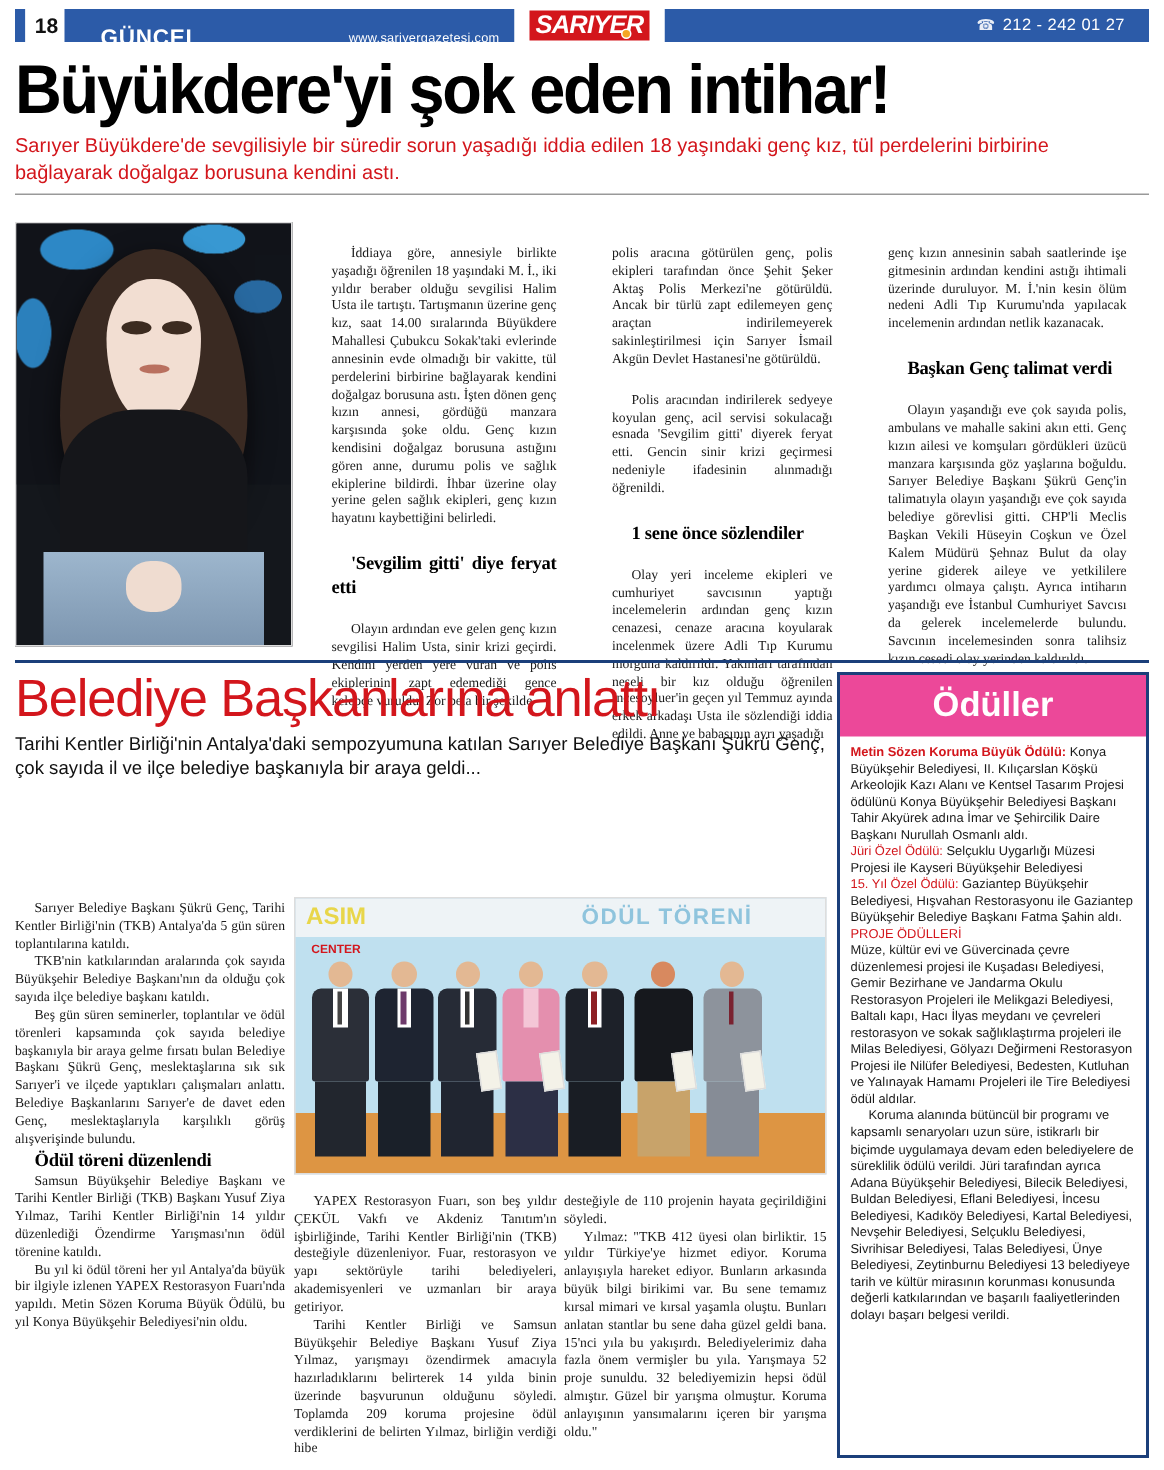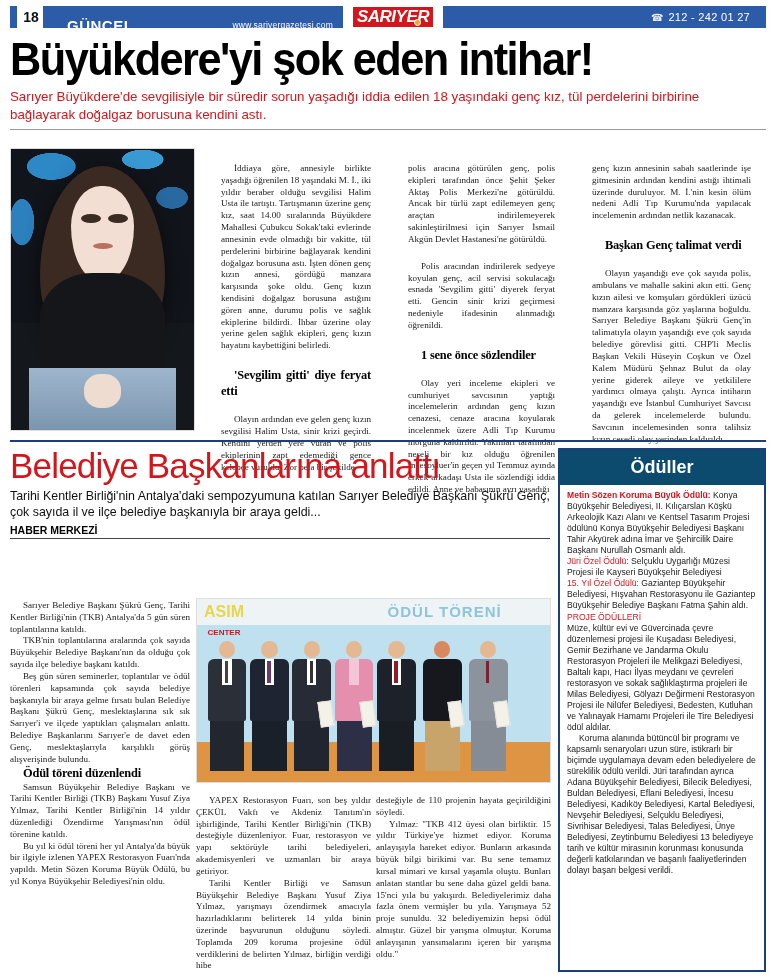--- a/index.html
+++ b/index.html
@@ -148,23 +148,23 @@
     position: absolute; left: 196px; top: 598px; width: 355px; height: 185px;
     overflow: hidden; background: #cfe3ef; border: 1px solid #ddd;
   }
 
   
   .awards-box {
     position: absolute; left: 558px; top: 448px; width: 208px; height: 524px;
     border: 2px solid #1b3f7a; background: #fff;
   }
   .awards-head {
-    background: #0c4a6e; color: #fff; text-align: center;
-    font-family: "Liberation Sans", sans-serif;
-    font-weight: bold; font-size: 18px; line-height: 1.12;
+    background: #ec4899; color: #fff; text-align: center;
+    font-family: "Liberation Sans", sans-serif;
+    font-weight: bold; font-size: 23px; line-height: 1.12;
     padding: 7px 4px 8px 4px;
   }
   .awards-body {
     padding: 5px 7px 4px 7px;
     font-family: "Liberation Sans", sans-serif;
     font-size: 8.6px; line-height: 1.285; color: #1a1a1a; text-align: left;
   }
   .awards-body p { margin: 0; }
   .awards-body p.ind { text-indent: 12px; }
   .aw-red { color: #d3161c; font-weight: bold; }
@@ -291,26 +291,25 @@
     </div>
   </div>
 
   <div class="divider-h" style="top:440px;"></div>
 
   <div class="story2">
     <h2 class="headline2">
       <span>Belediye Başkanlarına anlattı</span>
     </h2>
     <div class="subhead2">Tarihi Kentler Birliği'nin Antalya'daki sempozyumuna katılan Sarıyer Belediye Başkanı Şükrü Genç, çok sayıda il ve ilçe belediye başkanıyla bir araya geldi...</div>
-    <div class="byline">HABER MERKEZİ</div>
   </div>
 
   <div class="s2-col" style="left:10px; top:600px; width:180px;">
     <p>Sarıyer Belediye Başkanı Şükrü Genç, Tarihi Kentler Birliği'nin (TKB) Antalya'da 5 gün süren toplantılarına katıldı.</p>
-    <p>TKB'nin toplantılarına aralarında çok sayıda Büyükşehir Belediye Başkanı'nın da olduğu çok sayıda ilçe belediye başkanı katıldı.</p>
+    <p>TKB'nin katkılarından aralarında çok sayıda Büyükşehir Belediye Başkanı'nın da olduğu çok sayıda ilçe belediye başkanı katıldı.</p>
     <p>Beş gün süren seminerler, toplantılar ve ödül törenleri kapsamında çok sayıda belediye başkanıyla bir araya gelme fırsatı bulan Belediye Başkanı Şükrü Genç, meslektaşlarına sık sık Sarıyer'i ve ilçede yaptıkları çalışmaları anlattı. Belediye Başkanlarını Sarıyer'e de davet eden Genç, meslektaşlarıyla karşılıklı görüş alışverişinde bulundu.</p>
     <p class="subhl">Ödül töreni düzenlendi</p>
     <p>Samsun Büyükşehir Belediye Başkanı ve Tarihi Kentler Birliği (TKB) Başkanı Yusuf Ziya Yılmaz, Tarihi Kentler Birliği'nin 14 yıldır düzenlediği Özendirme Yarışması'nın ödül törenine katıldı.</p>
     <p>Bu yıl ki ödül töreni her yıl Antalya'da büyük bir ilgiyle izlenen YAPEX Restorasyon Fuarı'nda yapıldı. Metin Sözen Koruma Büyük Ödülü, bu yıl Konya Büyükşehir Belediyesi'nin oldu.</p>
   </div>
 
   <div class="s2-photo">
     <div class="ph2-wall"></div>
     <div class="ph2-txt">ÖDÜL TÖRENİ</div>
     <div class="ph2-txt2">ASIM</div>

